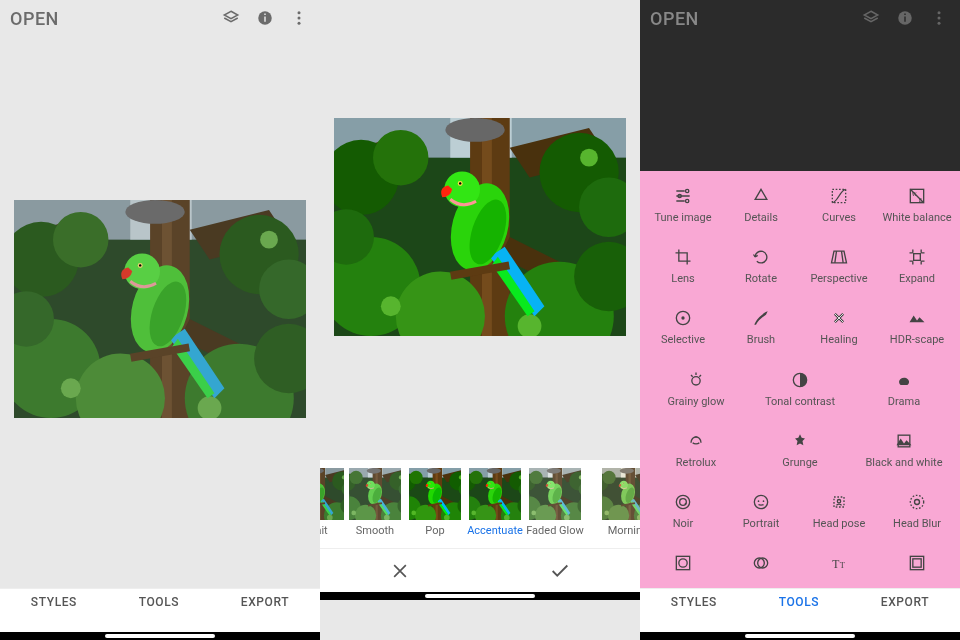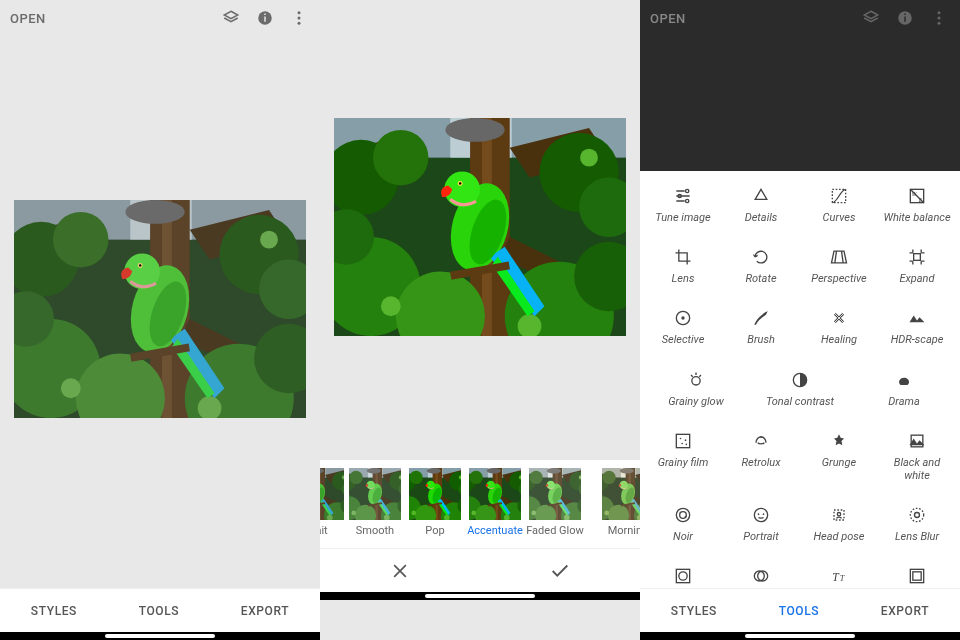--- a/index.html
+++ b/index.html
@@ -1,30 +1,30 @@
 <!DOCTYPE html>
 <html><head>
 <meta charset="utf-8">
 <style>
   * { box-sizing: border-box; margin: 0; padding: 0; }
   html, body { width: 960px; height: 640px; overflow: hidden; font-family: -apple-system, Roboto, Arial, sans-serif; background: #000; }
   .root { display: flex; width: 960px; height: 640px; }
   .pane { width: 320px; height: 640px; position: relative; background: #e8e8e8; display: flex; flex-direction: column; }
 
   
-  .topbar { height: 36px; display: flex; align-items: center; padding: 0 10px; color: #6b6b6b; font-size: 13px; }
+  .topbar { height: 36px; display: flex; align-items: center; padding: 0 10px; color: #6b6b6b; font-size: 18px; }
   .topbar.dark { color: #888; }
   .topbar .open { font-weight: 500; letter-spacing: .5px; flex: 0 0 auto; cursor: pointer; }
   .topbar .spacer { flex: 1; }
   .topbar .ticon { width: 22px; height: 22px; margin-left: 12px; display: flex; align-items: center; justify-content: center; cursor: pointer; }
   .topbar .ticon svg { fill: #6b6b6b; }
   .topbar.dark .ticon svg { fill: #666; }
 
   
-  .bottomnav { height: 44px; background: #fff; display: flex; align-items: center; justify-content: space-around; font-size: 12px; letter-spacing: .6px; color: #555; border-top: 1px solid #eee; }
+  .bottomnav { height: 44px; background: #fff; display: flex; justify-content: space-around; font-size: 12px; letter-spacing: .6px; color: #555; border-top: 1px solid #eee; }
   .bottomnav .navitem { cursor: pointer; font-weight: 500; padding: 6px 8px; }
   .bottomnav .navitem.active { color: #1a73e8; }
 
   
   .homebar { height: 8px; background: #000; position: relative; }
   .homebar::after { content: ""; position: absolute; width: 110px; height: 4px; background: #fff; border-radius: 2px; left: 50%; top: 2px; transform: translateX(-50%); }
 
   
   .canvas { flex: 1; position: relative; overflow: hidden; }
 
@@ -47,21 +47,21 @@
   .lookcol.selected .lbl { color: #1a73e8; text-align: center; }
   .lookcol.selected .thumb { outline: 2px solid #1a73e8; outline-offset: -2px; }
 
   .actionrow { height: 44px; background: #fff; display: flex; align-items: center; justify-content: space-around; border-top: 1px solid #eee; }
   .actionrow .actbtn { width: 40px; height: 32px; display: flex; align-items: center; justify-content: center; cursor: pointer; }
   .actionrow .actbtn svg { stroke: #555; fill: none; stroke-width: 2; }
 
   
   .pane3 { background: #2b2b2b; }
   .pane3 .canvas-dark { height: 135px; background: #2b2b2b; }
-  .toolgrid { flex: 1; background: #ffffff; padding: 8px 4px 0 4px; overflow: hidden; font-style: italic; }
+  .toolgrid { flex: 1; background: #f9a8d4; padding: 8px 4px 0 4px; overflow: hidden; }
   .gridrow { display: flex; }
   .tool { flex: 1 1 25%; text-align: center; padding: 6px 2px 16px 2px; cursor: pointer; }
   .tool .ticn { height: 22px; display: flex; align-items: center; justify-content: center; margin-bottom: 4px; }
   .tool .ticn svg { width: 20px; height: 20px; fill: none; stroke: #444; stroke-width: 1.6; }
   .tool .tlbl { font-size: 11px; color: #555; line-height: 1.2; }
   .tool.partial { padding-bottom: 0; }
 
 </style>
 </head>
 <body>
@@ -384,32 +384,20 @@
                 <path d="M8 18a6 5 0 1 1 10-3 4 4 0 0 1-2 3z" fill="#444" stroke="none"></path>
               </svg>
             </div>
             <div class="tlbl">Drama</div>
           </div>
         </div>
         <div class="gridrow">
           <div class="tool">
             <div class="ticn">
               <svg viewBox="0 0 24 24">
-                <rect x="4" y="4" width="16" height="16"></rect>
-                <circle cx="9" cy="9" r="1" fill="#444" stroke="none"></circle>
-                <circle cx="15" cy="11" r="1" fill="#444" stroke="none"></circle>
-                <circle cx="11" cy="15" r="1" fill="#444" stroke="none"></circle>
-                <circle cx="16" cy="16" r="1" fill="#444" stroke="none"></circle>
-              </svg>
-            </div>
-            <div class="tlbl">Grainy film</div>
-          </div>
-          <div class="tool">
-            <div class="ticn">
-              <svg viewBox="0 0 24 24">
                 <path d="M6 14c0-4 3-7 6-7s6 3 6 7M8 14c2 2 6 2 8 0"></path>
                 <path d="M10 8c1-1 3-1 4 0"></path>
               </svg>
             </div>
             <div class="tlbl">Retrolux</div>
           </div>
           <div class="tool">
             <div class="ticn">
               <svg viewBox="0 0 24 24">
                 <path d="M12 4l2 4 4 1-3 3 1 5-4-2-4 2 1-5-3-3 4-1z" fill="#444" stroke="none"></path>
@@ -460,21 +448,21 @@
             </div>
             <div class="tlbl">Head pose</div>
           </div>
           <div class="tool">
             <div class="ticn">
               <svg viewBox="0 0 24 24">
                 <circle cx="12" cy="12" r="8" stroke-dasharray="2 2"></circle>
                 <circle cx="12" cy="12" r="3"></circle>
               </svg>
             </div>
-            <div class="tlbl">Lens Blur</div>
+            <div class="tlbl">Head Blur</div>
           </div>
         </div>
         <div class="gridrow">
           <div class="tool partial">
             <div class="ticn">
               <svg viewBox="0 0 24 24">
                 <rect x="4" y="4" width="16" height="16"></rect>
                 <circle cx="12" cy="12" r="5"></circle>
               </svg>
             </div>

